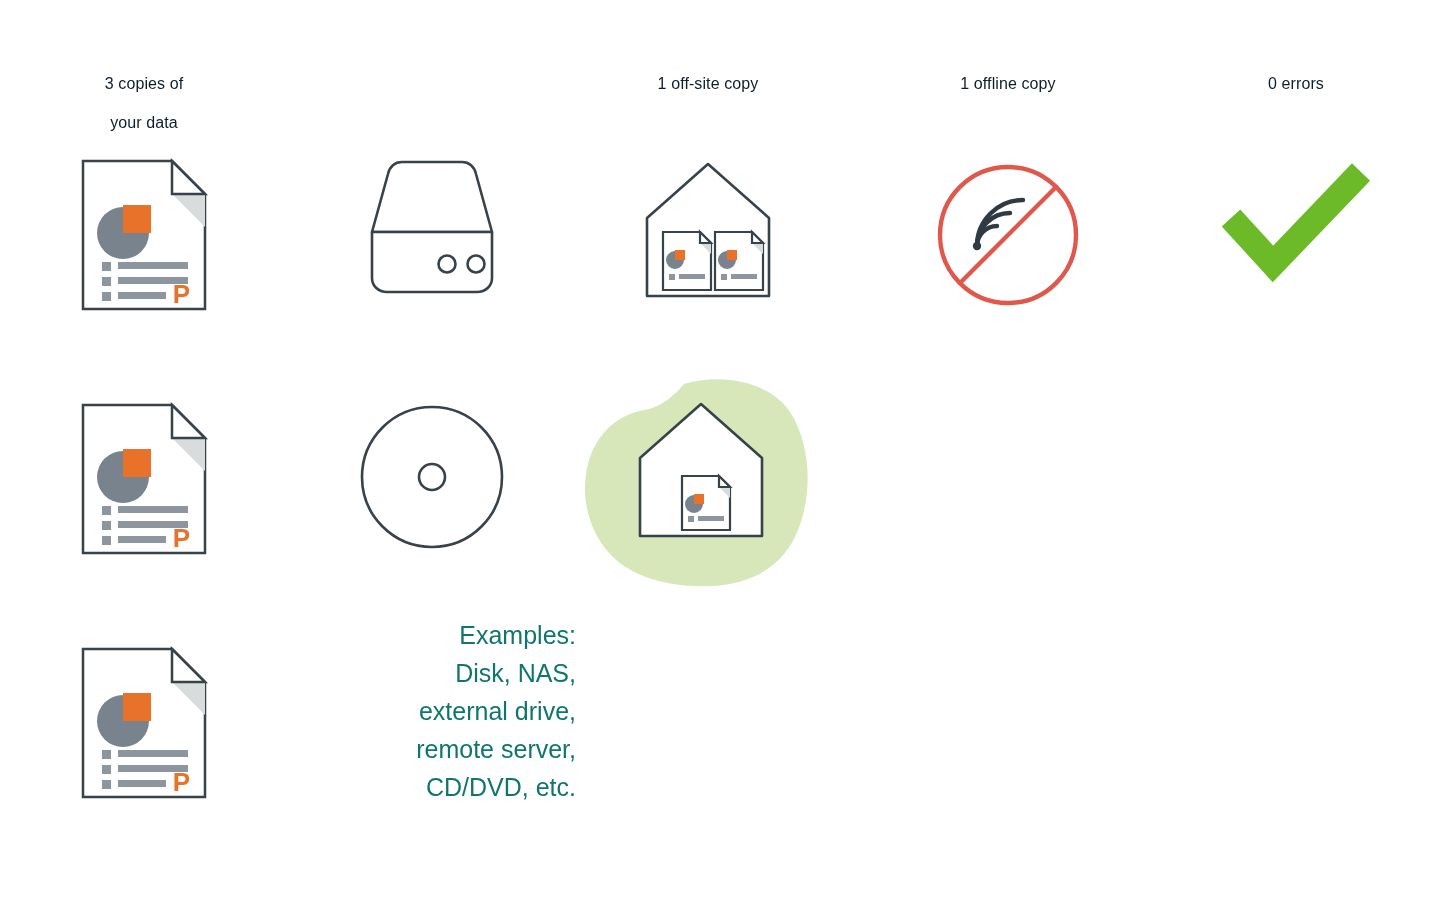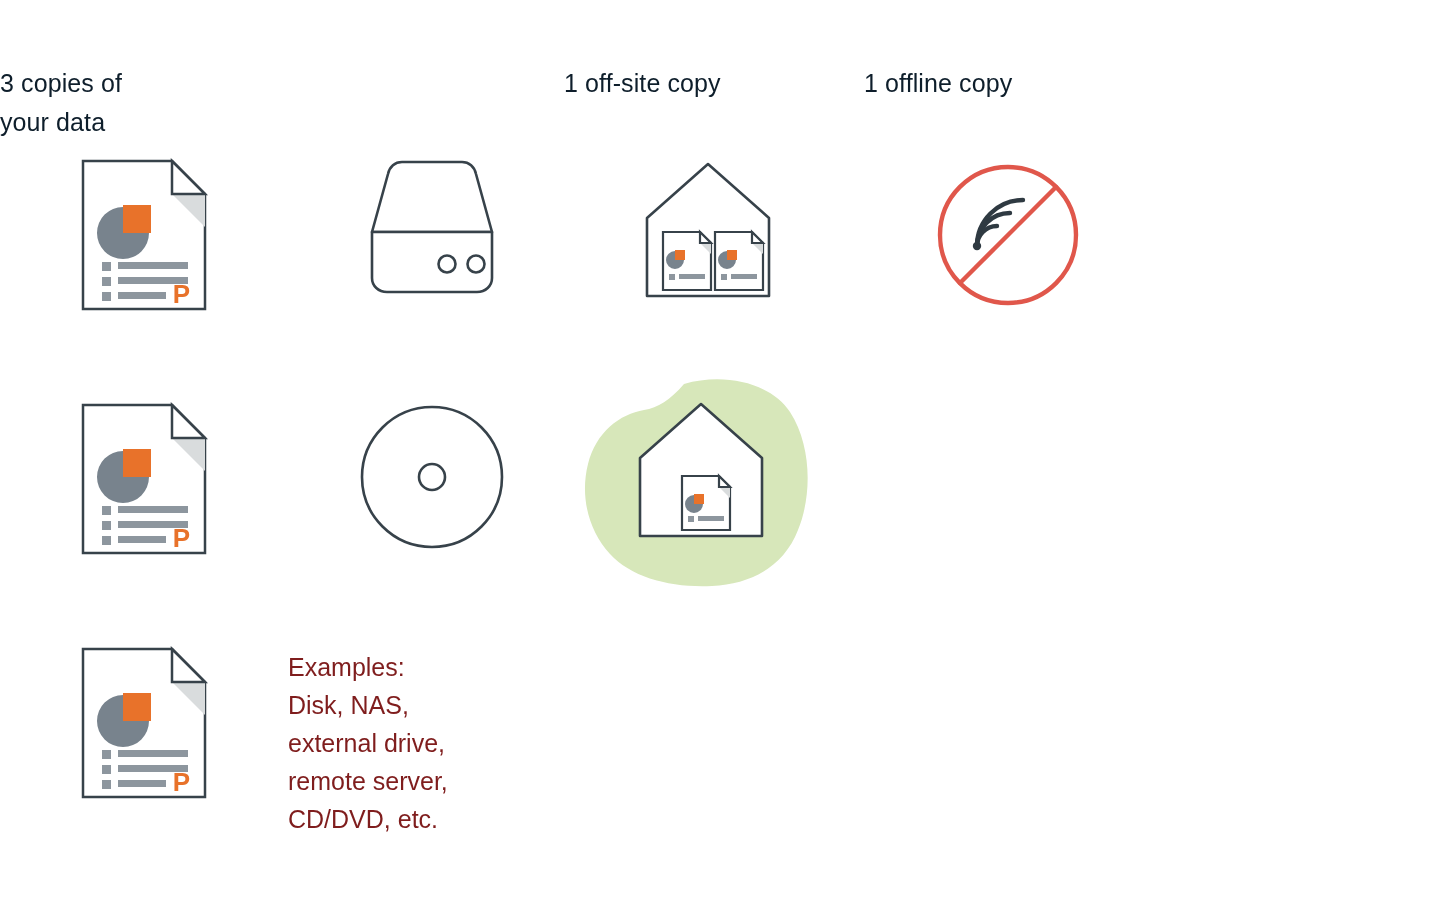--- a/index.html
+++ b/index.html
@@ -31,22 +31,22 @@
   .col-1 { left: 288px; }
   .col-2 { left: 564px; }
   .col-3 { left: 864px; }
   .col-4 { left: 1152px; }
 
   .col-heading {
     position: absolute;
     top: 64px;
     left: 0;
     width: 288px;
-    text-align: left;
-    font-size: 25px;
+    text-align: center;
+    font-size: 16px;
     line-height: 39px;
     font-weight: 400;
     color: #0e1e2b;
     letter-spacing: 0.1px;
     white-space: pre-line;
   }
 
   
   .slot {
     position: absolute;
@@ -55,27 +55,27 @@
     display: flex;
     justify-content: center;
     align-items: flex-start;
   }
   .slot-row1 { top: 160px; height: 160px; }
   .slot-row2 { top: 404px; height: 170px; }
   .slot-row3 { top: 648px; height: 160px; }
 
   .examples-text {
     position: absolute;
-    top: 648px;
+    top: 616px;
     left: 0;
     width: 288px;
-    text-align: left;
+    text-align: right;
     font-size: 25px;
     line-height: 38px;
-    color: #7f1d1d;
+    color: #0f766e;
     white-space: pre-line;
   }
 
   
   .blob-wrap {
     position: absolute;
     top: 378px;
     left: 12px;
     width: 264px;
     height: 216px;
@@ -231,14 +231,23 @@
           <path d="M42,86 A20,20 0 0,1 62,66" stroke-width="4.4"></path>
           <path d="M42,86 A33,33 0 0,1 75,53" stroke-width="4.4"></path>
           <path d="M42,86 A46,46 0 0,1 88,40" stroke-width="4.4"></path>
           <circle cx="42" cy="86" r="4.2" fill="#2f3a42" stroke="none"></circle>
         </g>
         <line x1="25" y1="123" x2="121" y2="27" stroke="#e0574b" stroke-width="4.4" stroke-linecap="round"></line>
       </svg>
     </div>
   </div>
 
+  <div class="column col-4">
+    <div class="col-heading">0 errors</div>
+
+    <div class="slot slot-row1">
+      <svg width="146" height="120" viewBox="0 0 146 120">
+        <polyline points="8,58 50,104 138,12" fill="none" stroke="#6cba28" stroke-width="25" stroke-linecap="butt" stroke-linejoin="miter"></polyline>
+      </svg>
+    </div>
+  </div>
 
 </div>
 
 </body></html>

